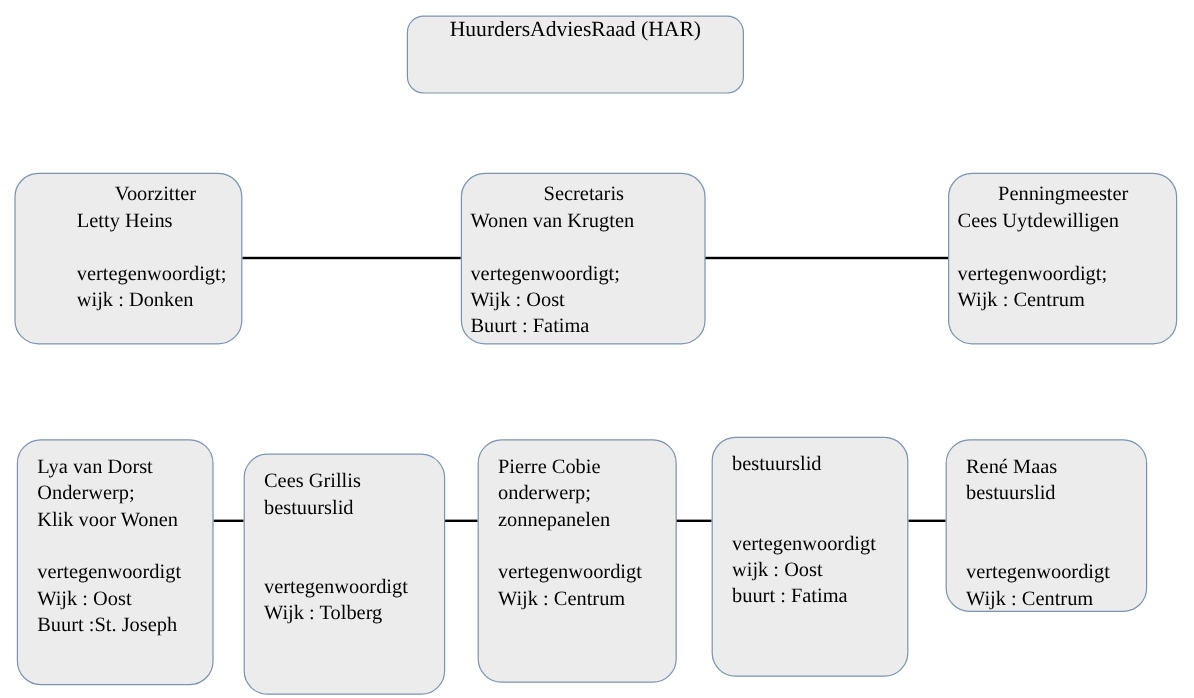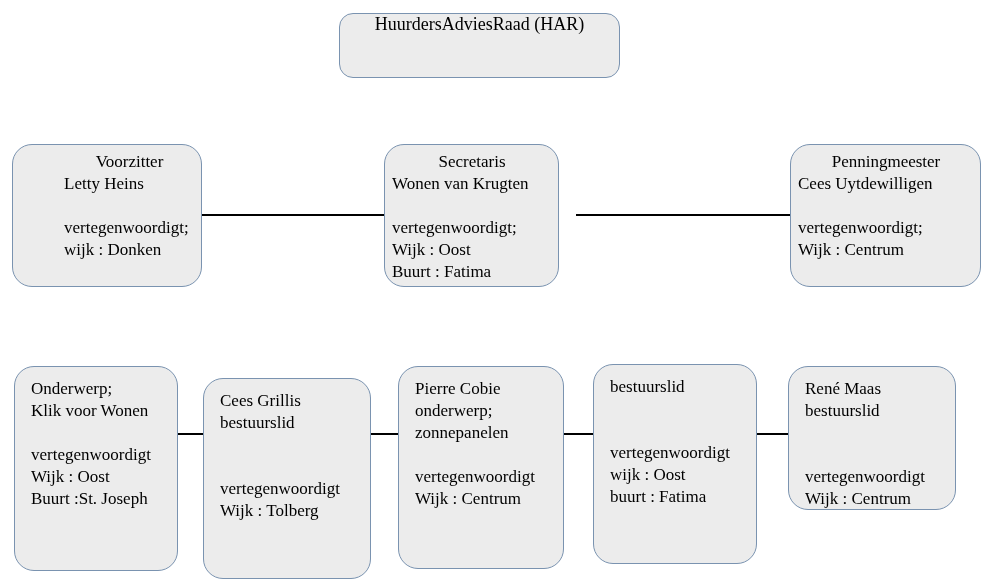--- a/index.html
+++ b/index.html
@@ -48,21 +48,21 @@
   <div class="node" style="left:12px;top:144px;width:190px;height:143px;padding-left:44px;">
     <div class="pad-mid">
       <div class="line title">Voorzitter</div>
       <div class="line">Letty Heins</div>
       <div class="line"></div>
       <div class="line">vertegenwoordigt;</div>
       <div class="line">wijk : Donken</div>
     </div>
   </div>
 
-  <div class="node" style="left:384px;top:144px;width:175px;height:143px;">
+  <div class="node" style="left:384px;top:144px;width:204px;height:143px;">
     <div class="pad-mid">
       <div class="line title">Secretaris</div>
       <div class="line">Wonen van Krugten</div>
       <div class="line"></div>
       <div class="line">vertegenwoordigt;</div>
       <div class="line">Wijk : Oost</div>
       <div class="line">Buurt : Fatima</div>
     </div>
   </div>
 
@@ -76,20 +76,21 @@
     </div>
   </div>
 
   <div class="connector" style="left:178px;top:433px;width:25px;"></div>
   <div class="connector" style="left:370px;top:433px;width:28px;"></div>
   <div class="connector" style="left:563px;top:433px;width:30px;"></div>
   <div class="connector" style="left:757px;top:433px;width:31px;"></div>
 
   <div class="node" style="left:14px;top:366px;width:164px;height:205px;">
     <div class="pad-bot">
+      <div class="line">Lya van Dorst</div>
       <div class="line">Onderwerp;</div>
       <div class="line">Klik voor Wonen</div>
       <div class="line"></div>
       <div class="line">vertegenwoordigt</div>
       <div class="line">Wijk : Oost</div>
       <div class="line">Buurt :St. Joseph</div>
     </div>
   </div>
 
   <div class="node" style="left:203px;top:378px;width:168px;height:201px;">

